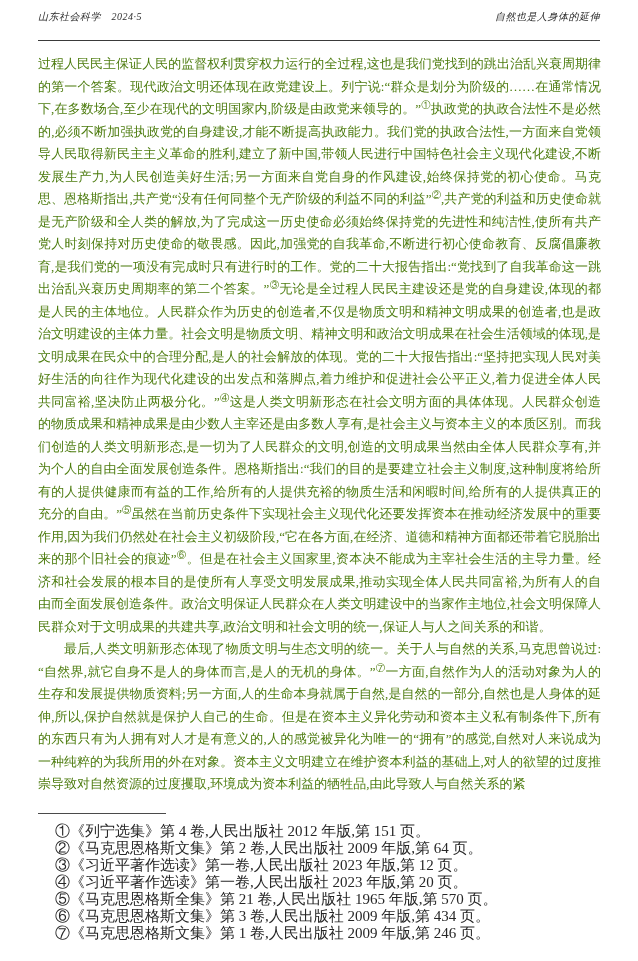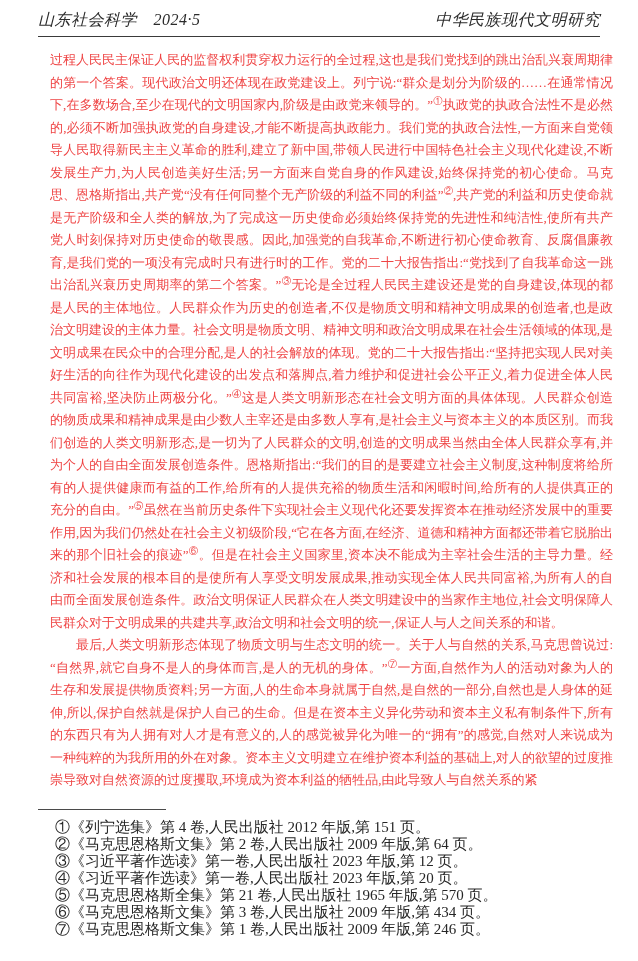--- a/index.html
+++ b/index.html
@@ -14,34 +14,34 @@
     background: #ffffff;
     overflow: hidden;
     font-family: "Liberation Serif", "DejaVu Serif", serif;
     color: #1e1e1e;
   }
   .running-header {
     display: flex;
     justify-content: space-between;
     align-items: flex-end;
     margin: 10px 38px 0 38px;
-    padding-bottom: 5px;
+    padding-bottom: 16px;
     border-bottom: 1px solid #3a3a3a;
-    font-size: 16px;
+    font-size: 10px;
     font-style: italic;
     color: #2b2b2b;
     letter-spacing: 0.5px;
   }
   .article-body {
-    margin: 12px 37px 0 50px;
+    margin: 12px 37px 0 38px;
     width: 563px;
     font-size: 13px;
     line-height: 22.5px;
     text-align: justify;
-    color: #ef4444;
+    color: #4d7c0f;
   }
   .article-body p {
     margin: 0;
     padding: 0;
   }
   .article-body p.indent {
     text-indent: 2em;
   }
   sup.fnmark {
     font-size: 0.72em;
@@ -64,21 +64,21 @@
     padding-left: 17px;
   }
 </style>
 </head>
 <body>
 
 <div class="page">
 
   <div class="running-header">
     <span>山东社会科学　2024·5</span>
-    <span>中华民族现代文明研究</span>
+    <span>自然也是人身体的延伸</span>
   </div>
 
   <div class="article-body">
     <p>过程人民民主保证人民的监督权利贯穿权力运行的全过程,这也是我们党找到的跳出治乱兴衰周期律的第一个答案。现代政治文明还体现在政党建设上。列宁说:“群众是划分为阶级的……在通常情况下,在多数场合,至少在现代的文明国家内,阶级是由政党来领导的。”<sup class="fnmark">①</sup>执政党的执政合法性不是必然的,必须不断加强执政党的自身建设,才能不断提高执政能力。我们党的执政合法性,一方面来自党领导人民取得新民主主义革命的胜利,建立了新中国,带领人民进行中国特色社会主义现代化建设,不断发展生产力,为人民创造美好生活;另一方面来自党自身的作风建设,始终保持党的初心使命。马克思、恩格斯指出,共产党“没有任何同整个无产阶级的利益不同的利益”<sup class="fnmark">②</sup>,共产党的利益和历史使命就是无产阶级和全人类的解放,为了完成这一历史使命必须始终保持党的先进性和纯洁性,使所有共产党人时刻保持对历史使命的敬畏感。因此,加强党的自我革命,不断进行初心使命教育、反腐倡廉教育,是我们党的一项没有完成时只有进行时的工作。党的二十大报告指出:“党找到了自我革命这一跳出治乱兴衰历史周期率的第二个答案。”<sup class="fnmark">③</sup>无论是全过程人民民主建设还是党的自身建设,体现的都是人民的主体地位。人民群众作为历史的创造者,不仅是物质文明和精神文明成果的创造者,也是政治文明建设的主体力量。社会文明是物质文明、精神文明和政治文明成果在社会生活领域的体现,是文明成果在民众中的合理分配,是人的社会解放的体现。党的二十大报告指出:“坚持把实现人民对美好生活的向往作为现代化建设的出发点和落脚点,着力维护和促进社会公平正义,着力促进全体人民共同富裕,坚决防止两极分化。”<sup class="fnmark">④</sup>这是人类文明新形态在社会文明方面的具体体现。人民群众创造的物质成果和精神成果是由少数人主宰还是由多数人享有,是社会主义与资本主义的本质区别。而我们创造的人类文明新形态,是一切为了人民群众的文明,创造的文明成果当然由全体人民群众享有,并为个人的自由全面发展创造条件。恩格斯指出:“我们的目的是要建立社会主义制度,这种制度将给所有的人提供健康而有益的工作,给所有的人提供充裕的物质生活和闲暇时间,给所有的人提供真正的充分的自由。”<sup class="fnmark">⑤</sup>虽然在当前历史条件下实现社会主义现代化还要发挥资本在推动经济发展中的重要作用,因为我们仍然处在社会主义初级阶段,“它在各方面,在经济、道德和精神方面都还带着它脱胎出来的那个旧社会的痕迹”<sup class="fnmark">⑥</sup>。但是在社会主义国家里,资本决不能成为主宰社会生活的主导力量。经济和社会发展的根本目的是使所有人享受文明发展成果,推动实现全体人民共同富裕,为所有人的自由而全面发展创造条件。政治文明保证人民群众在人类文明建设中的当家作主地位,社会文明保障人民群众对于文明成果的共建共享,政治文明和社会文明的统一,保证人与人之间关系的和谐。</p>
     <p class="indent">最后,人类文明新形态体现了物质文明与生态文明的统一。关于人与自然的关系,马克思曾说过:“自然界,就它自身不是人的身体而言,是人的无机的身体。”<sup class="fnmark">⑦</sup>一方面,自然作为人的活动对象为人的生存和发展提供物质资料;另一方面,人的生命本身就属于自然,是自然的一部分,自然也是人身体的延伸,所以,保护自然就是保护人自己的生命。但是在资本主义异化劳动和资本主义私有制条件下,所有的东西只有为人拥有对人才是有意义的,人的感觉被异化为唯一的“拥有”的感觉,自然对人来说成为一种纯粹的为我所用的外在对象。资本主义文明建立在维护资本利益的基础上,对人的欲望的过度推崇导致对自然资源的过度攫取,环境成为资本利益的牺牲品,由此导致人与自然关系的紧</p>
   </div>
 
   <div class="footnote-divider"></div>
 
   <div class="footnotes">

